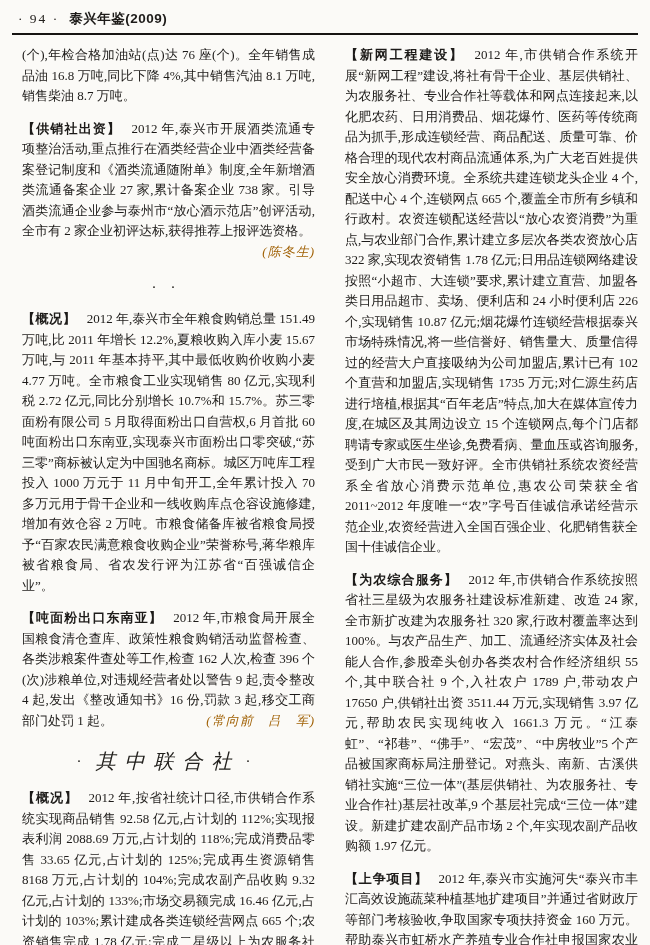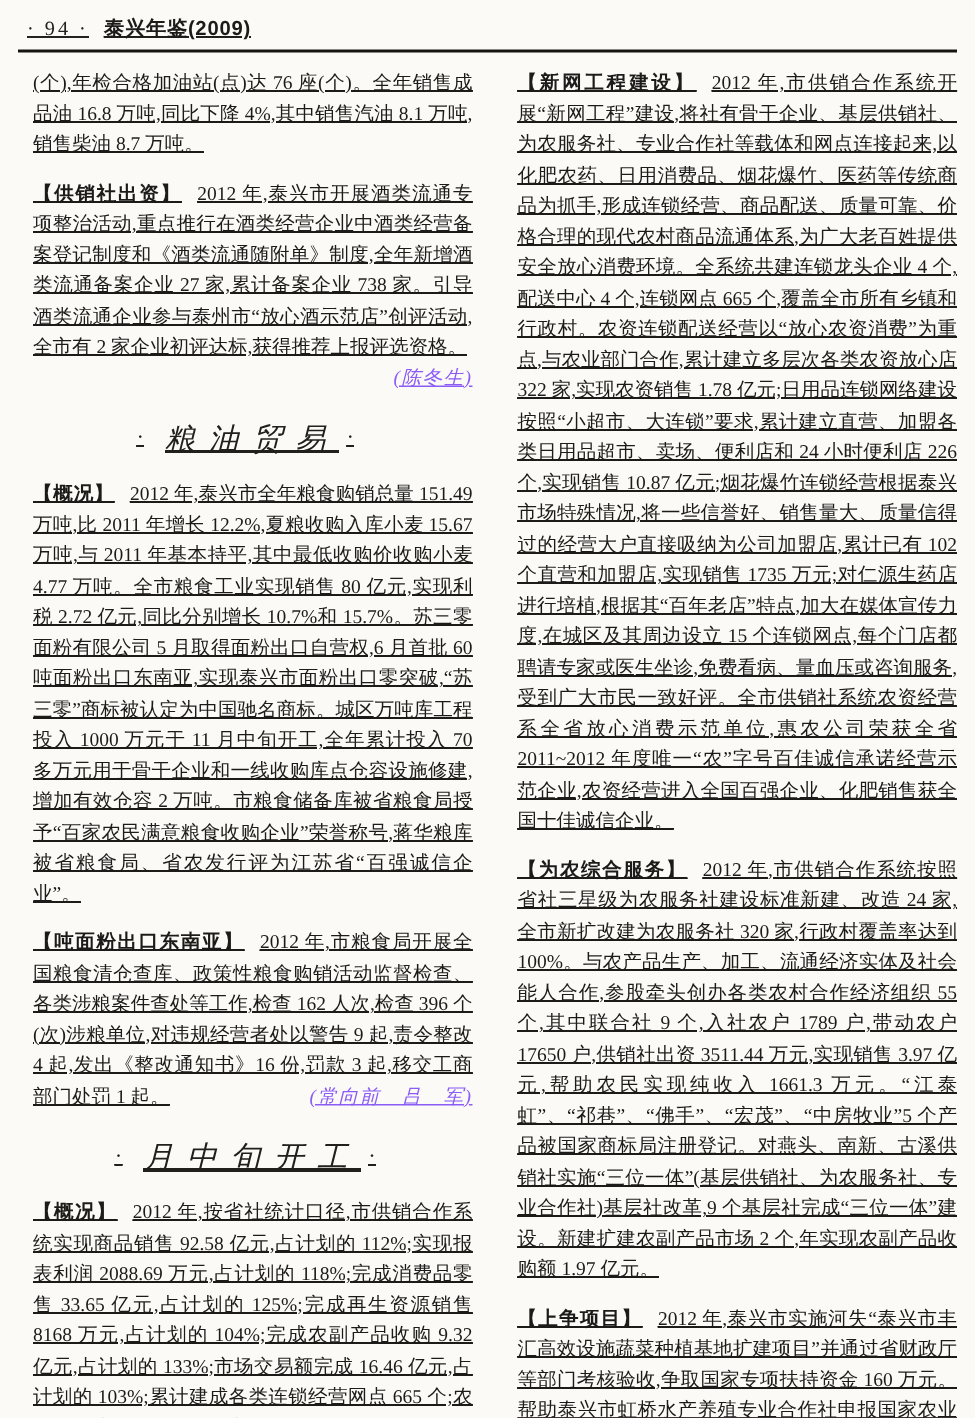--- a/index.html
+++ b/index.html
@@ -1,15 +1,15 @@
 <!DOCTYPE html>
 <html><head>
 <meta charset="utf-8">
 <style>
-  * { margin: 0; padding: 0; box-sizing: border-box; text-decoration: underline; }
+  * { margin: 0; padding: 0; box-sizing: border-box; }
   html, body { width: 650px; }
   body {
     width: 650px; height: 945px;
     background: #fbfaf7;
     color: #1d1b19;
     font-family: "Liberation Serif", serif;
     overflow: hidden;
   }
   .page { width: 650px; height: 945px; padding: 8px 12px 0; }
 
@@ -48,21 +48,21 @@
   .lbl {
     font-family: "Liberation Sans", sans-serif;
     font-weight: 700;
     margin-right: 0.8em;
     letter-spacing: 0.5px;
   }
   .sig {
     float: right;
     font-style: italic;
     letter-spacing: 1px;
-    color: #8b5cf6;
+    color: #a16207;
   }
 
   
   h2.sec {
     display: flex; justify-content: center; align-items: center;
     gap: 14px;
     margin: 17px 0 13px;
     font-size: 20px;
     font-weight: 500;
     font-style: italic;
@@ -85,31 +85,30 @@
   <main class="columns">
 
     <section class="col">
 
       <p class="para"><span>(个),年检合格加油站(点)达 76 座(个)。全年销售成品油 16.8 万吨,同比下降 4%,其中销售汽油 8.1 万吨,销售柴油 8.7 万吨。</span></p>
 
       <p class="entry"><span class="lbl">【供销社出资】</span><span>2012 年,泰兴市开展酒类流通专项整治活动,重点推行在酒类经营企业中酒类经营备案登记制度和《酒类流通随附单》制度,全年新增酒类流通备案企业 27 家,累计备案企业 738 家。引导酒类流通企业参与泰州市“放心酒示范店”创评活动,全市有 2 家企业初评达标,获得推荐上报评选资格。</span><span class="sig">(陈冬生)</span></p>
 
       <h2 class="sec">
         <span class="dot">·</span>
-        <span class="sec-title">粮油贸易</span>
         <span class="dot">·</span>
       </h2>
 
       <p class="entry"><span class="lbl">【概况】</span><span>2012 年,泰兴市全年粮食购销总量 151.49 万吨,比 2011 年增长 12.2%,夏粮收购入库小麦 15.67 万吨,与 2011 年基本持平,其中最低收购价收购小麦 4.77 万吨。全市粮食工业实现销售 80 亿元,实现利税 2.72 亿元,同比分别增长 10.7%和 15.7%。苏三零面粉有限公司 5 月取得面粉出口自营权,6 月首批 60 吨面粉出口东南亚,实现泰兴市面粉出口零突破,“苏三零”商标被认定为中国驰名商标。城区万吨库工程投入 1000 万元于 11 月中旬开工,全年累计投入 70 多万元用于骨干企业和一线收购库点仓容设施修建,增加有效仓容 2 万吨。市粮食储备库被省粮食局授予“百家农民满意粮食收购企业”荣誉称号,蒋华粮库被省粮食局、省农发行评为江苏省“百强诚信企业”。</span></p>
 
       <p class="entry"><span class="lbl">【吨面粉出口东南亚】</span><span>2012 年,市粮食局开展全国粮食清仓查库、政策性粮食购销活动监督检查、各类涉粮案件查处等工作,检查 162 人次,检查 396 个(次)涉粮单位,对违规经营者处以警告 9 起,责令整改 4 起,发出《整改通知书》16 份,罚款 3 起,移交工商部门处罚 1 起。</span><span class="sig">(常向前　吕　军)</span></p>
 
       <h2 class="sec">
         <span class="dot">·</span>
-        <span class="sec-title">月中旬开工</span>
+        <span class="sec-title">其中联合社</span>
         <span class="dot">·</span>
       </h2>
 
       <p class="entry"><span class="lbl">【概况】</span><span>2012 年,按省社统计口径,市供销合作系统实现商品销售 92.58 亿元,占计划的 112%;实现报表利润 2088.69 万元,占计划的 118%;完成消费品零售 33.65 亿元,占计划的 125%;完成再生资源销售 8168 万元,占计划的 104%;完成农副产品收购 9.32 亿元,占计划的 133%;市场交易额完成 16.46 亿元,占计划的 103%;累计建成各类连锁经营网点 665 个;农资销售完成 1.78 亿元;完成二星级以上为农服务社 38 个,其中,改造新建三星级为农服务社 24 个;牵头创办各类农民专业合作经济组织 18 个,其中:省级“四有”专业合作社 4 个,泰州市级 2 个,泰兴市级 12 个。</span></p>
 
     </section>
 
     <section class="col">
 
       <p class="entry"><span class="lbl">【新网工程建设】</span><span>2012 年,市供销合作系统开展“新网工程”建设,将社有骨干企业、基层供销社、为农服务社、专业合作社等载体和网点连接起来,以化肥农药、日用消费品、烟花爆竹、医药等传统商品为抓手,形成连锁经营、商品配送、质量可靠、价格合理的现代农村商品流通体系,为广大老百姓提供安全放心消费环境。全系统共建连锁龙头企业 4 个,配送中心 4 个,连锁网点 665 个,覆盖全市所有乡镇和行政村。农资连锁配送经营以“放心农资消费”为重点,与农业部门合作,累计建立多层次各类农资放心店 322 家,实现农资销售 1.78 亿元;日用品连锁网络建设按照“小超市、大连锁”要求,累计建立直营、加盟各类日用品超市、卖场、便利店和 24 小时便利店 226 个,实现销售 10.87 亿元;烟花爆竹连锁经营根据泰兴市场特殊情况,将一些信誉好、销售量大、质量信得过的经营大户直接吸纳为公司加盟店,累计已有 102 个直营和加盟店,实现销售 1735 万元;对仁源生药店进行培植,根据其“百年老店”特点,加大在媒体宣传力度,在城区及其周边设立 15 个连锁网点,每个门店都聘请专家或医生坐诊,免费看病、量血压或咨询服务,受到广大市民一致好评。全市供销社系统农资经营系全省放心消费示范单位,惠农公司荣获全省 2011~2012 年度唯一“农”字号百佳诚信承诺经营示范企业,农资经营进入全国百强企业、化肥销售获全国十佳诚信企业。</span></p>

